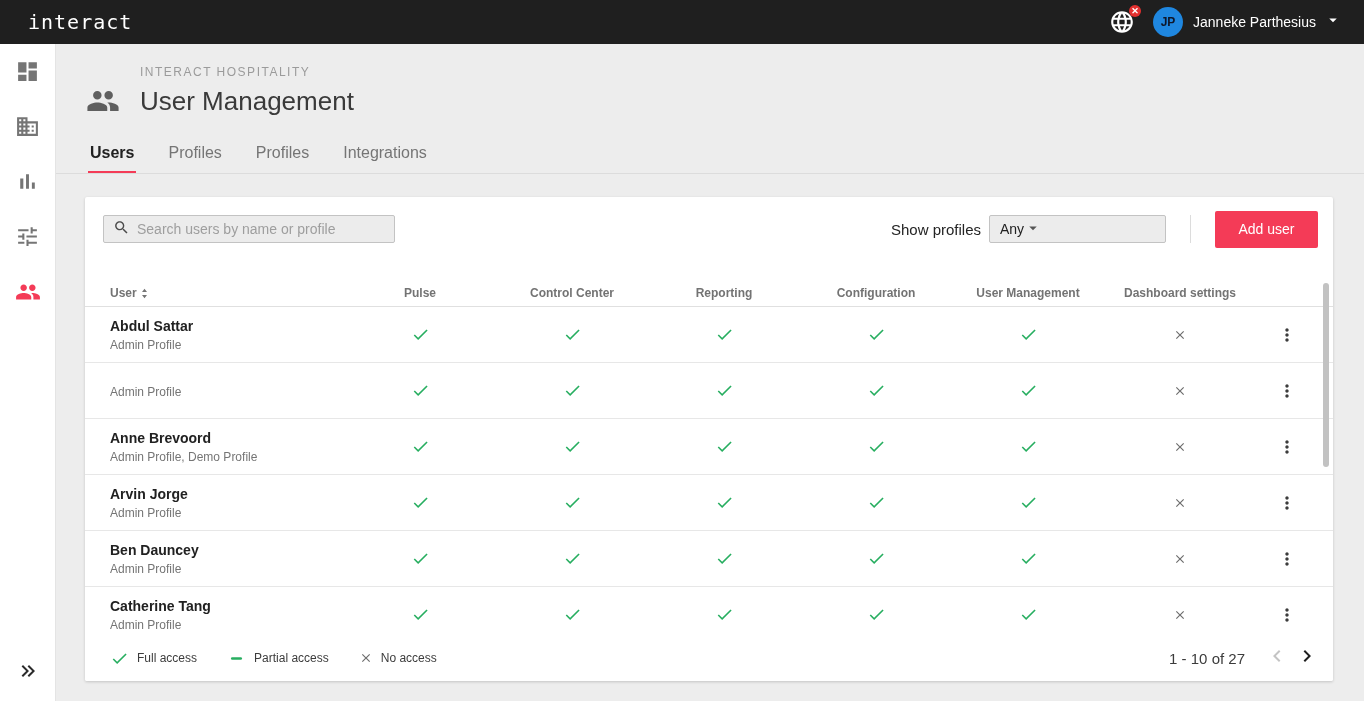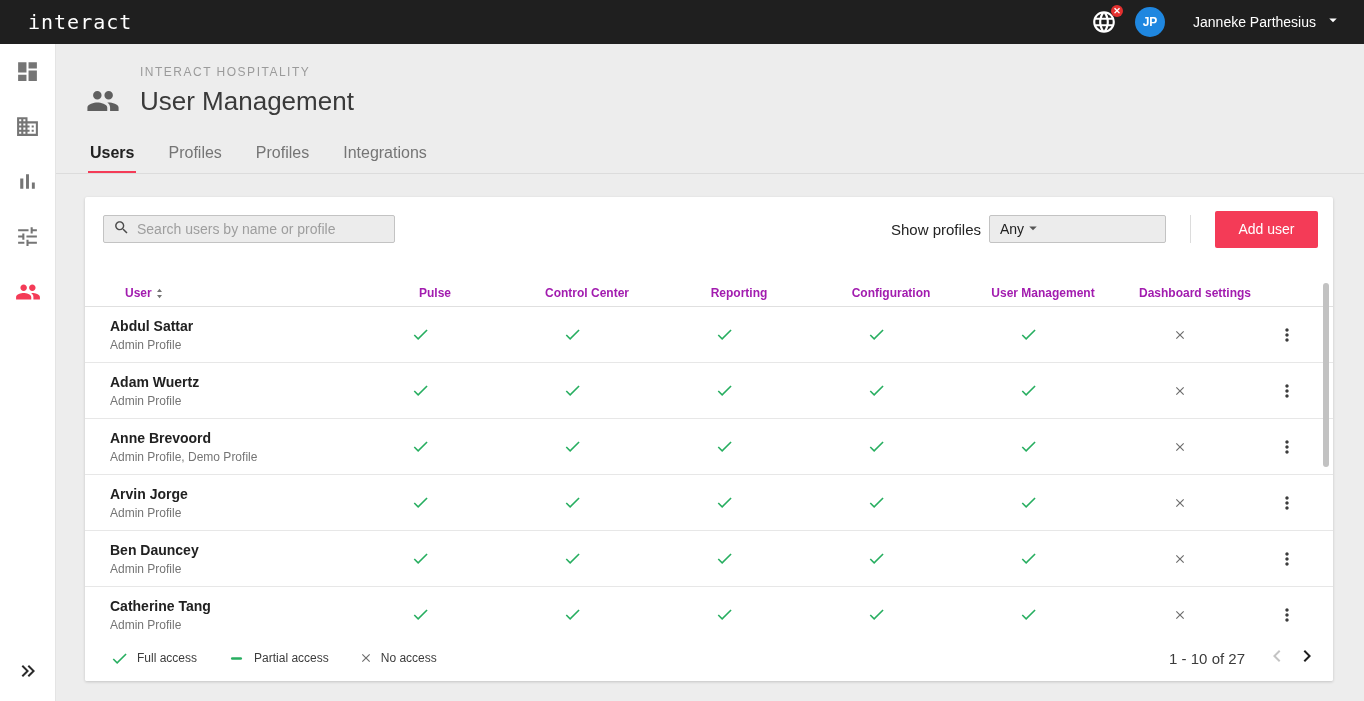--- a/index.html
+++ b/index.html
@@ -7,21 +7,21 @@
   body { font-family:"Liberation Sans", sans-serif; background:#ededed; position:relative; }
 
   
   .topbar { position:absolute; top:0; left:0; width:1364px; height:44px; background:#1f1f1f; display:flex; align-items:center; z-index:20;justify-content:space-between; }
   .logo { margin-left:28px; color:#fff; font-family:"DejaVu Sans Mono", monospace; font-size:20px; letter-spacing:1px; }
   .topbar-right { margin-left:auto; margin-right:22px; display:flex; align-items:center; }
   .globe-btn { position:relative; width:26px; height:26px; margin-right:18px; cursor:pointer; }
   .globe-btn svg { display:block; }
   .badge { position:absolute; top:-4px; right:-6px; width:12px; height:12px; background:#e3302f; border-radius:50%; color:#fff; font-size:9px; line-height:12px; text-align:center; font-weight:bold; }
   .user-menu { display:flex; align-items:center; cursor:pointer; }
-  .avatar { width:30px; height:30px; border-radius:50%; background:#1f87e0; color:#ffffff; font-size:12px; font-weight:bold; display:flex; align-items:center; justify-content:center; margin-right:28px; }
+  .avatar { width:30px; height:30px; border-radius:50%; background:#1f87e0; color:#0f172a; font-size:12px; font-weight:bold; display:flex; align-items:center; justify-content:center; margin-right:10px; }
   .user-name { color:#fff; font-size:14px; margin-right:8px; }
 
   
   .sidebar { position:absolute; top:44px; left:0; width:56px; height:657px; background:#fff; border-right:1px solid #e4e4e4; z-index:10; }
   .side-item { height:55px; display:flex; align-items:center; justify-content:center; cursor:pointer; }
   .side-item:first-child { margin-top:2px; }
   .side-item svg { fill:#757575; }
   .side-item.active svg { fill:#f43b57; }
   .side-expand { position:absolute; bottom:14px; left:0; width:56px; display:flex; justify-content:center; cursor:pointer; }
   .side-expand svg { fill:#2b2b2b; }
@@ -52,21 +52,21 @@
   .search input { border:none; outline:none; background:transparent; font-family:"Liberation Sans", sans-serif; font-size:14px; color:#212121; flex:1; }
   .search input::placeholder { color:#9e9e9e; }
   .show-profiles { margin-left:auto; font-size:15px; color:#242424; margin-right:8px; }
   .select { width:177px; height:28px; background:#ececec; border:1px solid #c3c3c3; border-radius:2px; display:flex; align-items:center; padding:0 10px; font-size:14px; color:#212121; cursor:pointer; }
   .select svg { margin-left:auto; fill:#555; }
   .v-divider { width:1px; height:28px; background:#dcdcdc; margin:0 24px; }
   .add-user { width:103px; height:37px; background:#f43b57; color:#fff; border:none; border-radius:2px; font-size:14px; font-family:"Liberation Sans", sans-serif; cursor:pointer; }
 
   
   .table-viewport { position:absolute; left:0; top:83px; width:1248px; height:355px; overflow:hidden; }
-  .thead { display:flex; align-items:center; height:27px; border-bottom:1px solid #e0e0e0; font-size:12px; font-weight:bold; color:#a21caf;padding-left:15px; }
+  .thead { display:flex; align-items:center; height:27px; border-bottom:1px solid #e0e0e0; font-size:12px; font-weight:bold; color:#737373; }
   .trow { display:flex; align-items:center; height:56px; border-bottom:1px solid #e7e7e7; }
   .cell-user { width:259px; padding-left:25px; display:flex; align-items:center; }
   .cell-user .sort svg { display:block; }
   .cell-user.body-cell { display:block; }
   .uname { font-size:14px; font-weight:bold; color:#212121; line-height:17px; }
   .uprofile { font-size:12px; color:#757575; margin-top:3px; }
   .cell-access { width:152px; text-align:center; display:flex; align-items:center; justify-content:center; }
   .thead .cell-access { display:block; }
   .cell-kebab { width:62px; display:flex; justify-content:center; }
   .kebab { cursor:pointer; display:flex; }
@@ -243,21 +243,20 @@
             <div class="cell-kebab">
               <span class="kebab">
                 <svg viewBox="0 0 24 24" width="20" height="20">
                   <path fill="#3c3c3c" d="M12 8c1.1 0 2-.9 2-2s-.9-2-2-2-2 .9-2 2 .9 2 2 2zm0 2c-1.1 0-2 .9-2 2s.9 2 2 2 2-.9 2-2-.9-2-2-2zm0 6c-1.1 0-2 .9-2 2s.9 2 2 2 2-.9 2-2-.9-2-2-2z"></path>
                 </svg>
               </span>
             </div>
           </div>
           <div class="trow">
             <div class="cell-user body-cell">
-              <div class="uname">Adam Wuertz</div>
               <div class="uprofile">Admin Profile</div>
             </div>
             <div class="cell-access">
               <svg viewBox="0 0 24 24" width="19" height="19">
                 <path fill="#27ae60" d="M9 16.17L4.83 12l-1.42 1.41L9 19 21 7l-1.41-1.41z"></path>
               </svg>
             </div>
             <div class="cell-access">
               <svg viewBox="0 0 24 24" width="19" height="19">
                 <path fill="#27ae60" d="M9 16.17L4.83 12l-1.42 1.41L9 19 21 7l-1.41-1.41z"></path>

